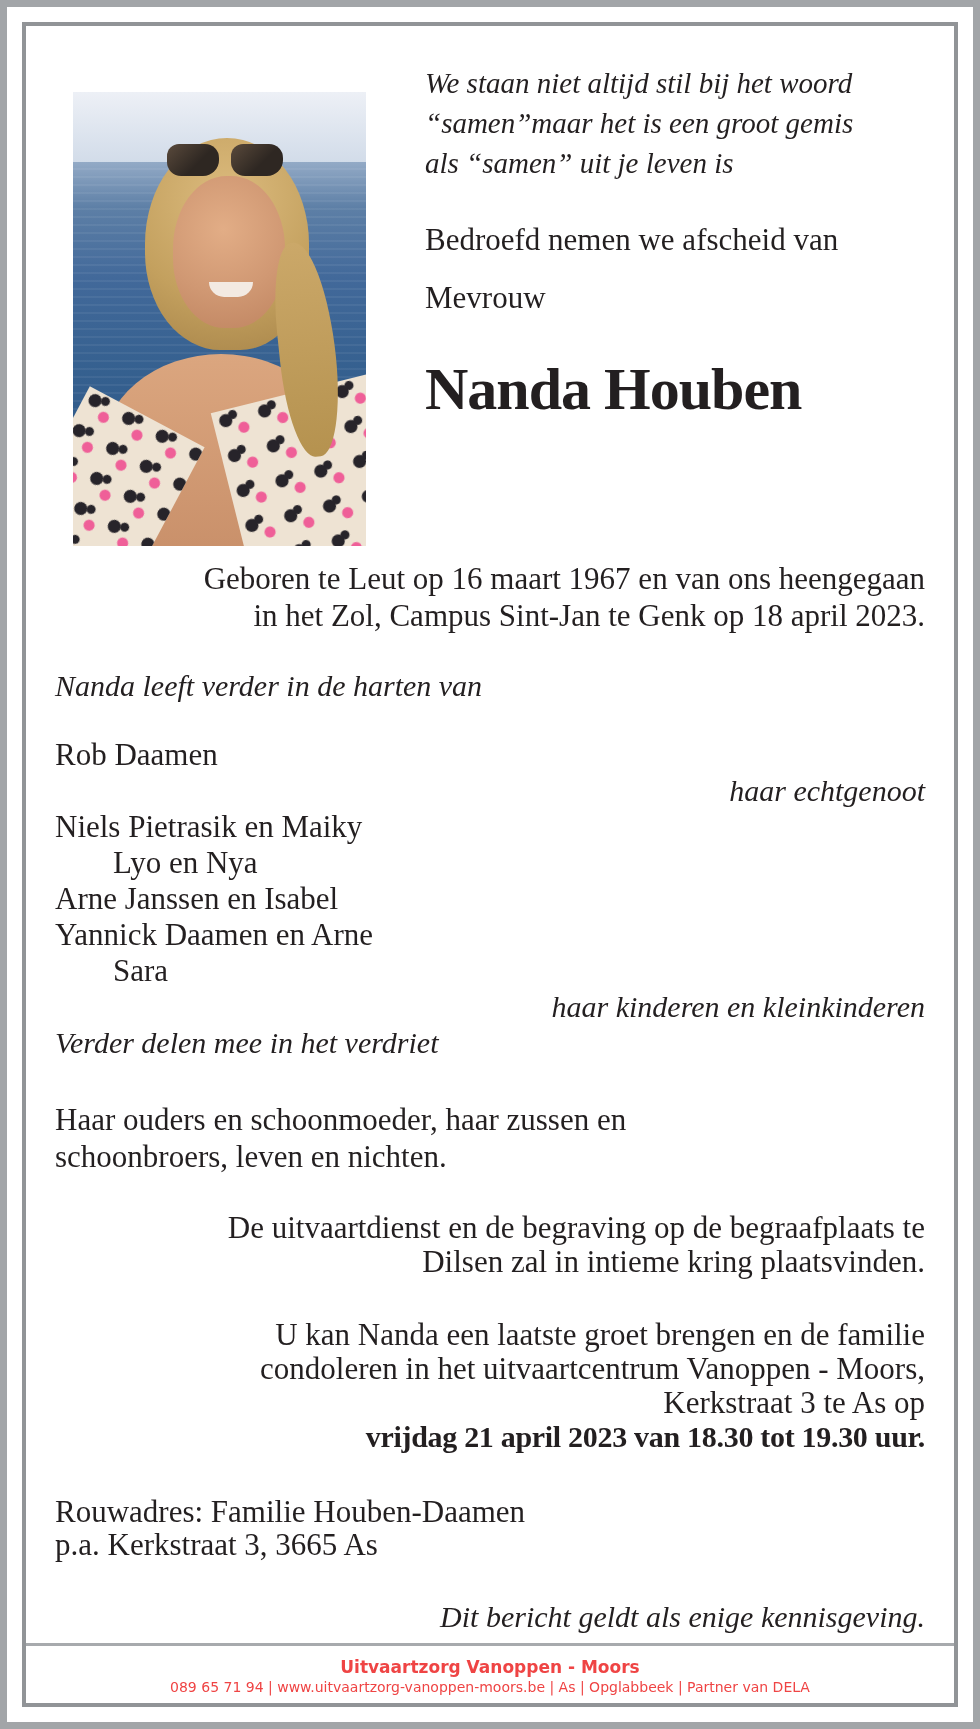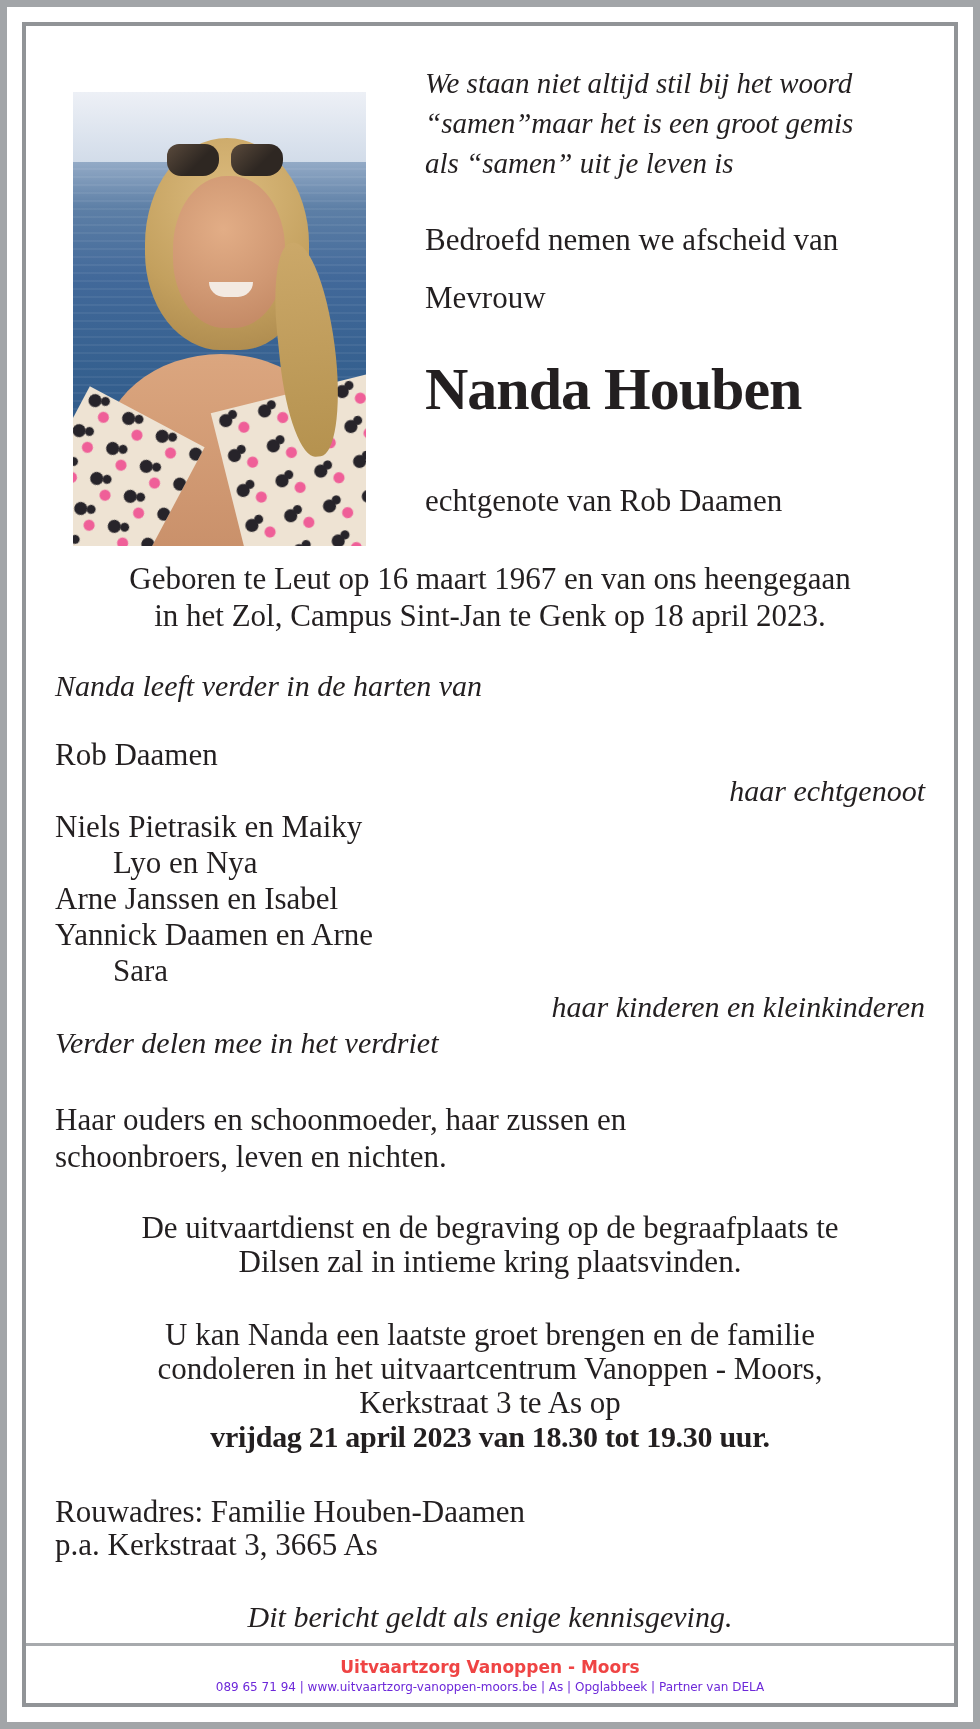--- a/index.html
+++ b/index.html
@@ -65,21 +65,21 @@
   .quote { margin:0; font-style:italic; font-size:29px; line-height:40px; }
   .intro { margin:38px 0 0 0; font-size:31px; line-height:37px; }
   .salutation { margin:21px 0 0 0; font-size:31px; line-height:37px; }
   .name { margin:42px 0 0 0; font-size:60px; line-height:62px; font-weight:bold;
           letter-spacing:-1px; }
   .spouse { margin:62px 0 0 0; font-size:31px; line-height:37px; }
 
   
   .bodycol { margin-left:29px; width:870px; font-size:31px; line-height:37px; }
   .line { margin:0; }
-  .center { text-align:center; }
+  .center { text-align:right; }
   .it { font-style:italic; }
   .right { text-align:right; }
   .bold { font-weight:bold; }
 
   .life-dates { margin-top:14px; }
   .lives-on { margin-top:33px; font-size:30px; }
   .family { margin-top:33px; line-height:36px; }
   .family .it { font-size:30px; }
   .indent { padding-left:58px; }
   .relatives { margin-top:40px; }
@@ -87,21 +87,21 @@
   .condolence { margin-top:39px; line-height:34px; }
   .condolence .bold { font-size:30px; letter-spacing:-0.3px; }
   .address { margin-top:41px; line-height:33px; }
   .notice { margin-top:37px; font-size:30px; }
 
   
   .divider { margin:8px 0 0 0; height:3px; background:#a7aaad; border:none; }
   .f-name { margin:12px 0 0 0; text-align:center; font-family:"DejaVu Sans", sans-serif;
             font-weight:bold; font-size:17px; line-height:19px; color:#ef4444; }
   .f-details { margin:2px 0 0 0; text-align:center; font-family:"DejaVu Sans", sans-serif;
-            font-size:12px; line-height:17px; color:#6d28d9; }
+            font-size:14px; line-height:17px; color:#ef4444; }
 </style>
 </head>
 <body>
 
 <div class="page">
   <div class="card">
 
     <div class="header">
       <div class="photo" title="Portretfoto van Nanda aan zee">
         <div class="p-sky"></div>
@@ -119,21 +119,20 @@
         <div class="p-hair-strand"></div>
       </div>
 
       <div class="header-text">
         <p class="quote">We staan niet altijd stil bij het woord</p>
         <p class="quote">“samen”maar het is een groot gemis</p>
         <p class="quote">als “samen” uit je leven is</p>
         <p class="intro">Bedroefd nemen we afscheid van</p>
         <p class="salutation">Mevrouw</p>
         <h1 class="name">Nanda Houben</h1>
-        <p class="spouse">echtgenote van Rob Daamen</p>
       </div>
     </div>
 
     <div class="bodycol">
 
       <div class="life-dates">
         <p class="line center">Geboren te Leut op 16 maart 1967 en van ons heengegaan</p>
         <p class="line center">in het Zol, Campus Sint-Jan te Genk op 18 april 2023.</p>
       </div>
 

